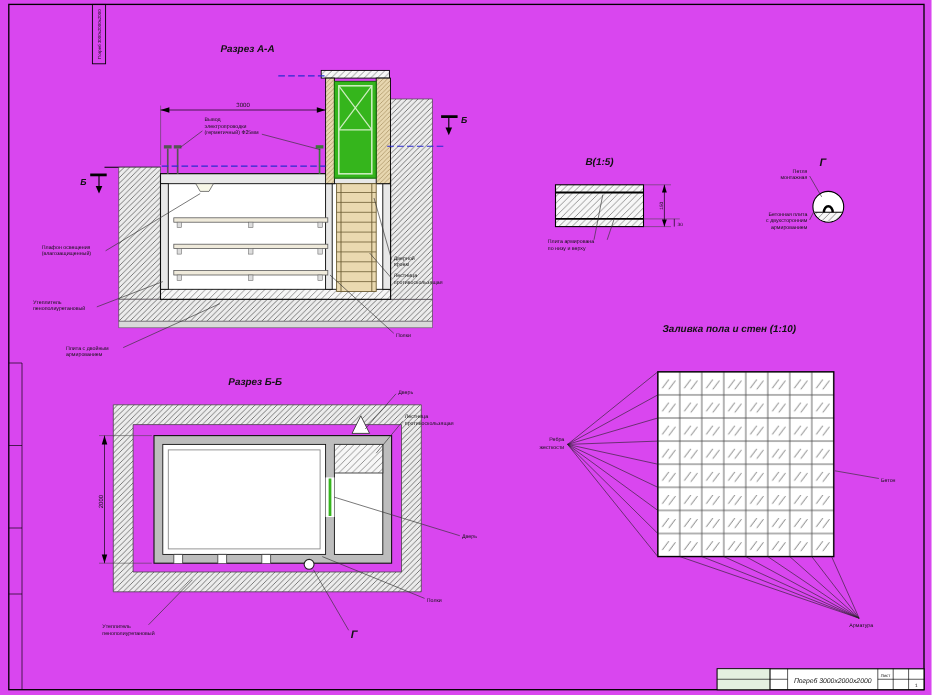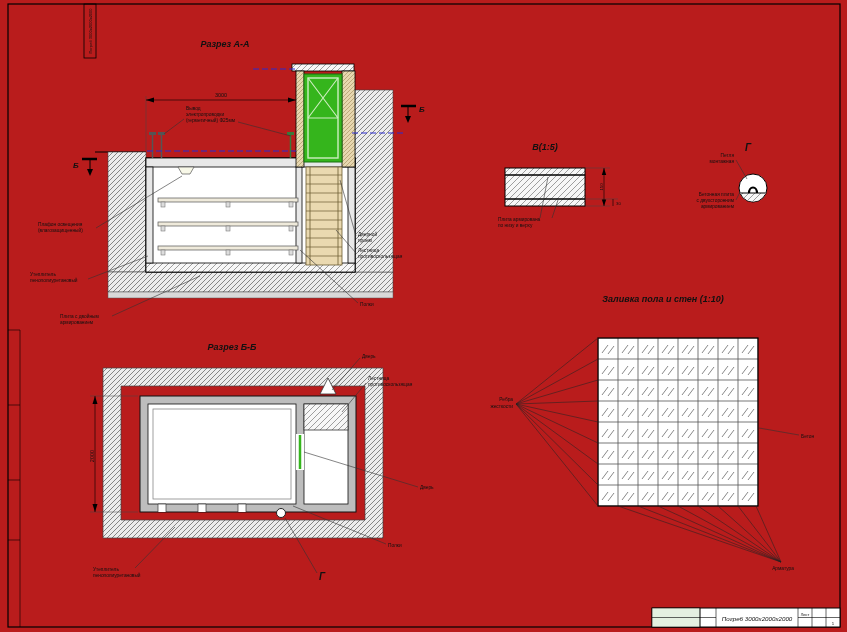--- a/index.html
+++ b/index.html
@@ -1,16 +1,16 @@
 <!DOCTYPE html>
 <html><head>
 <meta charset="utf-8">
 <style>
   html,body{margin:0;padding:0;background:#fff;}
-  .sheet{position:relative;width:847px;height:632px;background:#b91c1c;overflow:hidden;
+  .sheet{position:relative;width:847px;height:632px;background:#d946ef;overflow:hidden;
          font-family:"Liberation Sans",sans-serif;}
   svg{position:absolute;left:0;top:0;}
   text{font-family:"Liberation Sans",sans-serif;fill:#111;}
   .t5{font-size:4.8px;}
   .dim{font-size:5.5px;}
   .dimS{font-size:4.3px;}
   .secTitle{font-size:9px;font-weight:bold;font-style:italic;}
   .bigMark{font-size:10px;font-weight:bold;font-style:italic;}
   .cutB{font-size:8px;font-weight:bold;font-style:italic;}
   .stampTitle{font-size:6.2px;font-style:italic;}

